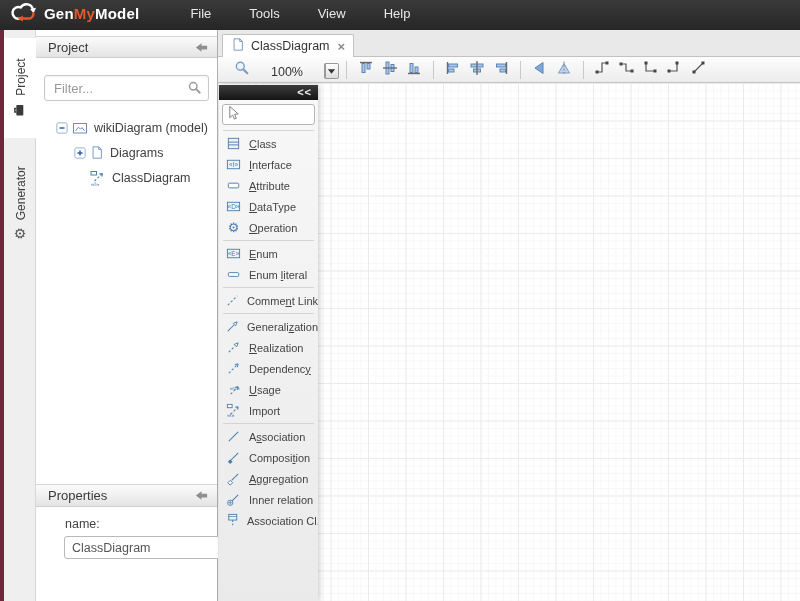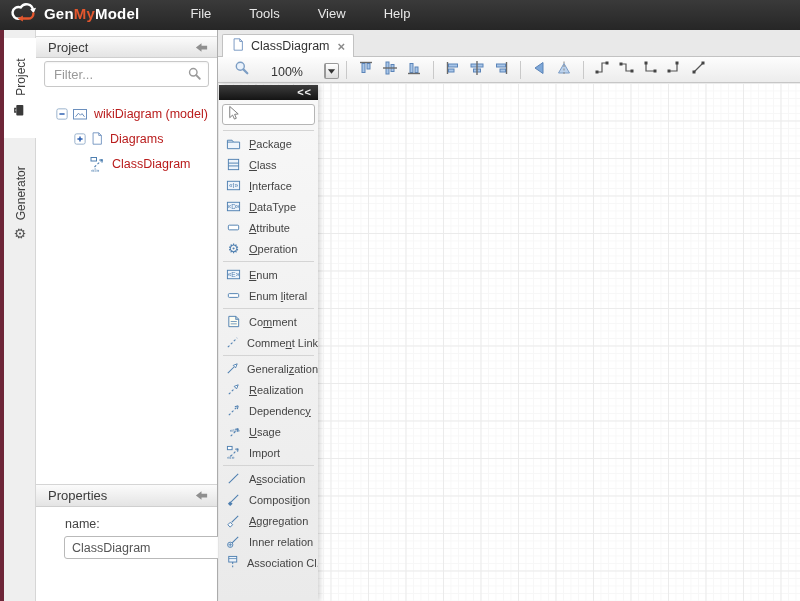--- a/index.html
+++ b/index.html
@@ -25,28 +25,28 @@
   .vtab-label { font-size:12px; color:#3c3c3c; }
 
   
   .left-panel { position:absolute; left:36px; top:30px; width:182px; height:571px; background:#fff;
     border-right:1px solid #aeaeae; display:flex; flex-direction:column; }
   .panel-header { height:22px; flex:0 0 22px; background:linear-gradient(#fbfbfb,#e4e4e4);
     border-top:1px solid #d8d8d8; border-bottom:1px solid #cfcfcf;
     display:flex; align-items:center; padding:0 8px 0 12px; }
   .panel-title { font-size:13px; color:#3a3a3a; flex:1; }
   .pin-btn { width:16px; height:16px; cursor:pointer; display:flex; align-items:center; justify-content:center; }
-  .filter-wrap { margin:3px 8px 4px 8px; position:relative; }
+  .filter-wrap { margin:17px 8px 4px 8px; position:relative; }
   .filter-input { width:100%; height:26px; border:1px solid #c8c8c8; border-radius:3px;
     padding:0 26px 0 9px; font-size:13px; color:#555; font-family:"Liberation Sans",sans-serif; outline:none;
     box-shadow:inset 0 1px 2px rgba(0,0,0,.05); }
   .filter-input::placeholder { color:#9a9a9a; }
   .filter-mag { position:absolute; right:7px; top:5px; }
   .tree { padding:10px 4px 4px 4px; flex:1 1 auto; overflow:hidden; }
-  .tree-row { display:flex; align-items:center; height:25px; cursor:pointer; color:#b91c1c; font-size:12.5px; }
+  .tree-row { display:flex; align-items:center; height:25px; cursor:pointer; color:#404040; font-size:12.5px; }
   .tree-row .gap { display:inline-block; }
   .tree-ico { margin:0 6px 0 4px; display:flex; }
   .expander { display:flex; cursor:pointer; }
   .props-content { padding:8px 10px; }
   .name-label { font-size:12.5px; color:#444; margin:2px 0 5px 1px; }
   .name-input { width:168px; height:23px; border:1px solid #b9b9b9; border-radius:3px; padding:0 7px;
     font-size:12.5px; color:#555; font-family:"Liberation Sans",sans-serif; outline:none; }
 
   
   .main { position:absolute; left:218px; top:30px; width:582px; height:571px; display:flex; flex-direction:column; }
@@ -349,63 +349,54 @@
           <svg width="15" height="16" viewBox="0 0 16 16">
               <path d="M4 1 L4 13 L7 10.2 L9 14.5 L11 13.6 L9.2 9.4 L13 9 Z" fill="#fff" stroke="#777" stroke-width="1"></path>
             </svg>
         </span>
       </div>
       <div class="palette-items">
           <div class="pal-sep"></div>
           <div class="pal-item">
             <span class="pal-ico">
               <svg width="15" height="15" viewBox="0 0 16 16">
-                <path d="M1.5 4.5 h5 l1.5 2 h6.5 v7 h-13 z" fill="#eef4fb" stroke="#4e7fb0"></path>
-                <path d="M1.5 6.5 H8" stroke="#4e7fb0" fill="none"></path>
-              </svg>
-            </span>
-            <span class="pal-label"><u>P</u>ackage</span>
-          </div>
-          <div class="pal-item">
-            <span class="pal-ico">
-              <svg width="15" height="15" viewBox="0 0 16 16">
                 <rect x="2.5" y="2.5" width="11" height="11" fill="#eef4fb" stroke="#4e7fb0"></rect>
                 <path d="M2.5 6.5 H13.5 M2.5 9.5 H13.5" stroke="#4e7fb0"></path>
               </svg>
             </span>
             <span class="pal-label"><u>C</u>lass</span>
           </div>
           <div class="pal-item">
             <span class="pal-ico">
               <svg width="15" height="15" viewBox="0 0 16 16">
                 <rect x="1.5" y="3.5" width="13" height="9" fill="#eef4fb" stroke="#4e7fb0"></rect>
                 <text x="8" y="10.6" font-size="7" fill="#4e7fb0" text-anchor="middle" font-family="Liberation Sans">«I»</text>
               </svg>
             </span>
             <span class="pal-label"><u>I</u>nterface</span>
           </div>
           <div class="pal-item">
             <span class="pal-ico">
               <svg width="15" height="15" viewBox="0 0 16 16">
+                <rect x="2.5" y="5.5" width="11" height="5" rx="1" fill="#fff" stroke="#4e7fb0"></rect>
+              </svg>
+            </span>
+            <span class="pal-label"><u>A</u>ttribute</span>
+          </div>
+          <div class="pal-item">
+            <span class="pal-ico">
+              <svg width="15" height="15" viewBox="0 0 16 16">
                 <rect x="1.5" y="3.5" width="13" height="9" fill="#eef4fb" stroke="#4e7fb0"></rect>
                 <text x="8" y="10.6" font-size="7" fill="#4e7fb0" text-anchor="middle" font-family="Liberation Sans">«D»</text>
               </svg>
             </span>
             <span class="pal-label"><u>D</u>ataType</span>
           </div>
           <div class="pal-item">
             <span class="pal-ico">
-              <svg width="15" height="15" viewBox="0 0 16 16">
-                <rect x="2.5" y="5.5" width="11" height="5" rx="1" fill="#fff" stroke="#4e7fb0"></rect>
-              </svg>
-            </span>
-            <span class="pal-label"><u>A</u>ttribute</span>
-          </div>
-          <div class="pal-item">
-            <span class="pal-ico">
               <span style="color:#4e7fb0;font-size:13px;line-height:1">⚙</span>
             </span>
             <span class="pal-label"><u>O</u>peration</span>
           </div>
           <div class="pal-sep"></div>
           <div class="pal-item">
             <span class="pal-ico">
               <svg width="15" height="15" viewBox="0 0 16 16">
                 <rect x="1.5" y="3.5" width="13" height="9" fill="#eef4fb" stroke="#4e7fb0"></rect>
                 <text x="8" y="10.6" font-size="7" fill="#4e7fb0" text-anchor="middle" font-family="Liberation Sans">«E»</text>
@@ -415,30 +406,20 @@
           </div>
           <div class="pal-item">
             <span class="pal-ico">
               <svg width="15" height="15" viewBox="0 0 16 16">
                 <rect x="2.5" y="6" width="11" height="4" rx="1" fill="#fff" stroke="#4e7fb0"></rect>
               </svg>
             </span>
             <span class="pal-label">Enum <u>l</u>iteral</span>
           </div>
           <div class="pal-sep"></div>
-          <div class="pal-item">
-            <span class="pal-ico">
-              <svg width="15" height="15" viewBox="0 0 16 16">
-                <path d="M3 2.5 H10.5 L13.5 5.5 V13.5 H3 Z" fill="#fdfdf2" stroke="#4e7fb0"></path>
-                <path d="M10.5 2.5 V5.5 H13.5" stroke="#4e7fb0" stroke-width="1.1" fill="none"></path>
-                <path d="M5 8 H11.5 M5 10.5 H11.5" stroke="#4e7fb0" stroke-width=".8"></path>
-              </svg>
-            </span>
-            <span class="pal-label">Co<u>m</u>ment</span>
-          </div>
           <div class="pal-item">
             <span class="pal-ico">
               <svg width="15" height="15" viewBox="0 0 16 16">
                 <path d="M3 13 L13 3" stroke="#4e7fb0" stroke-width="1.1" fill="none" stroke-dasharray="2.5,2"></path>
               </svg>
             </span>
             <span class="pal-label">Comme<u>n</u>t Link</span>
           </div>
           <div class="pal-sep"></div>
           <div class="pal-item">

